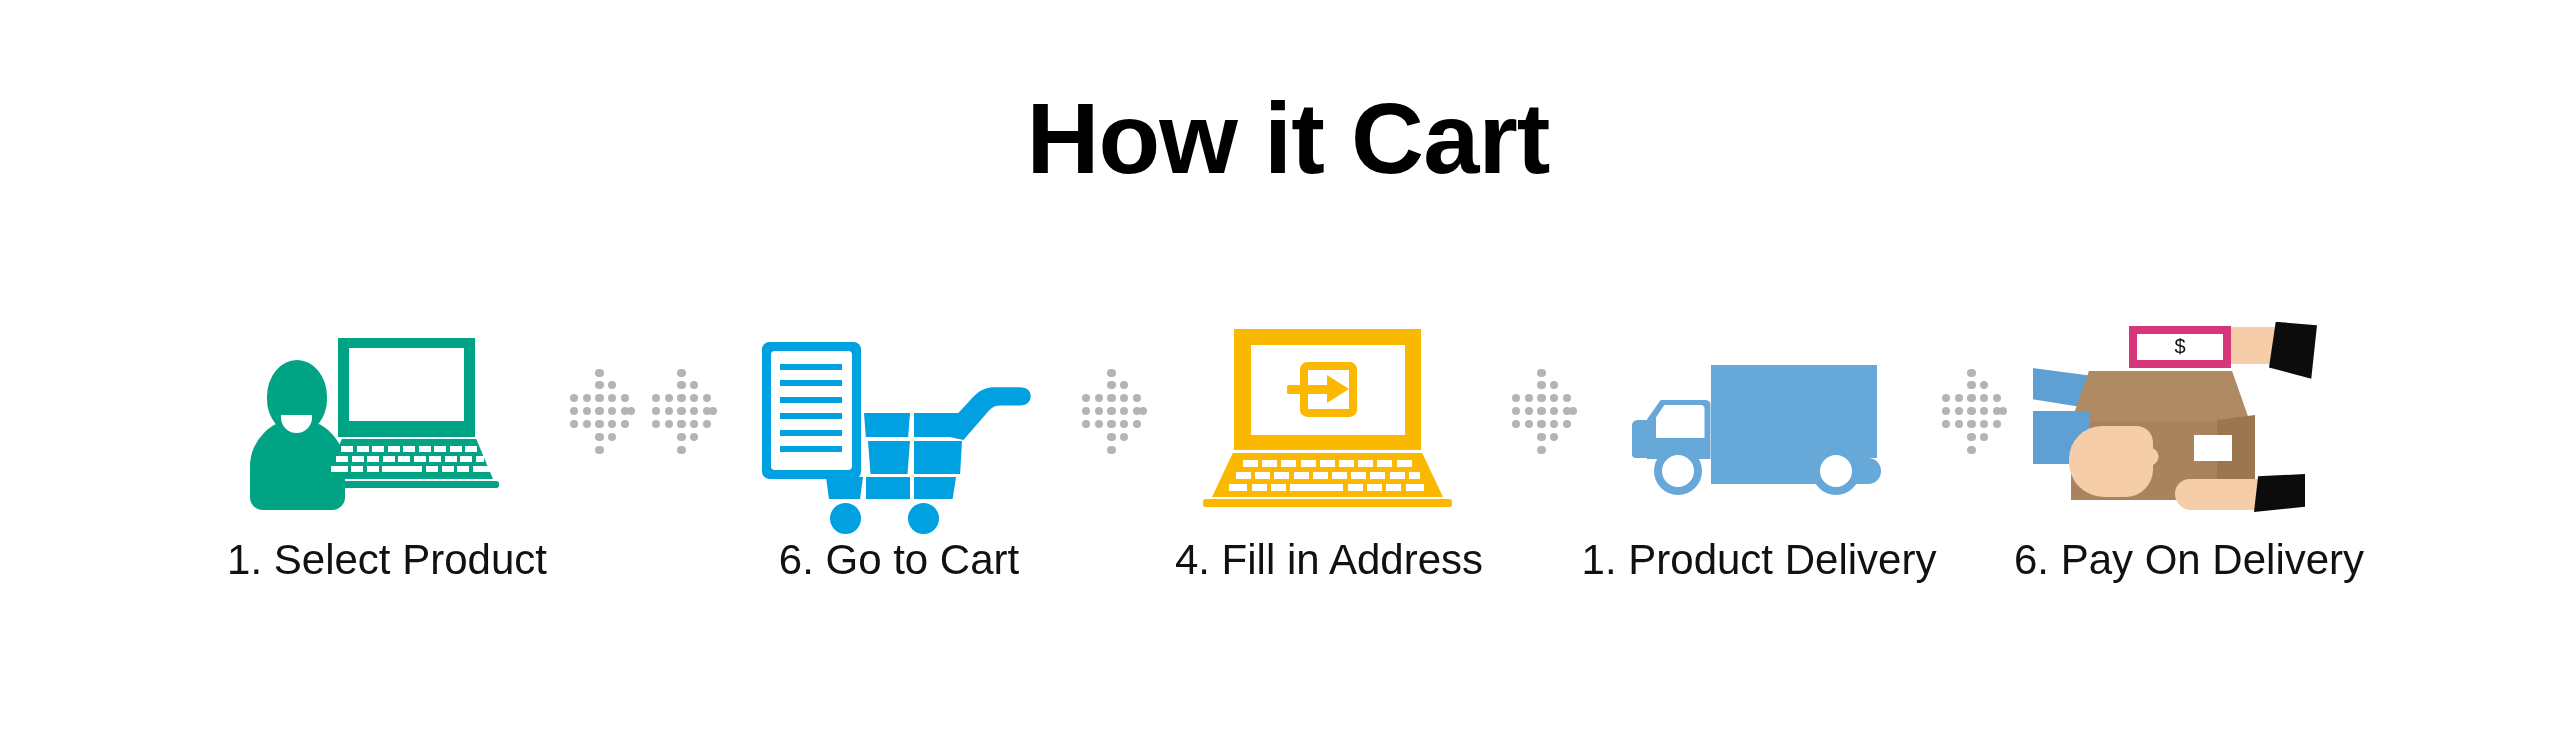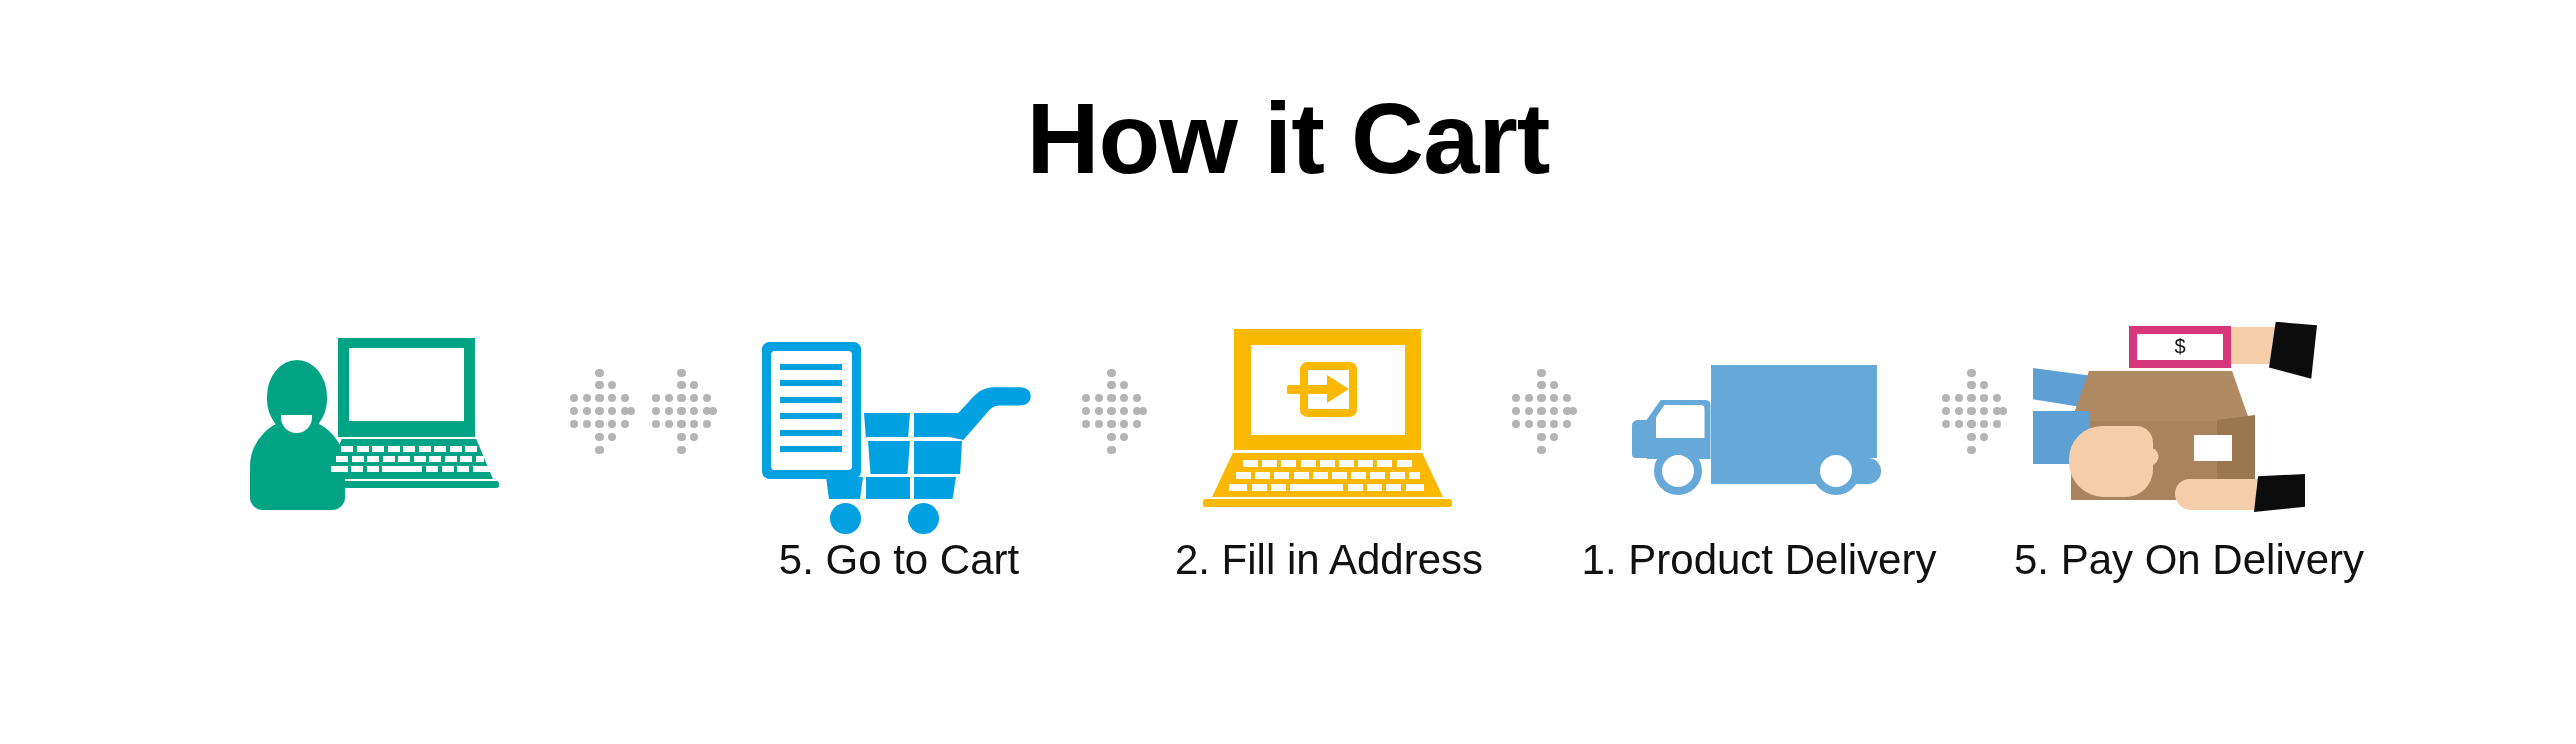--- a/index.html
+++ b/index.html
@@ -167,20 +167,21 @@
               <i class="key" style="left:20px;width:12px;"></i>
             <i class="key" style="left:36px;width:12px;"></i>
               <i class="key" style="left:51px;width:40px;"></i>
             <i class="key" style="left:95px;width:12px;"></i>
               <i class="key" style="left:111px;width:12px;"></i>
             <i class="key" style="left:126px;width:12px;"></i>
               <i class="key" style="left:142px;width:16.5px;"></i>
           </div>
         </div>
       </div>
+      <div class="label">1. Select Product</div>
     </div>
 
     <div class="sep">
       <div class="dotgrid">
         <i style="left:27.4px;top:0px;"></i>
         <i style="left:27.4px;top:12.8px;"></i>
           <i style="left:40px;top:12.8px;"></i>
         <i style="left:1.8px;top:25.6px;"></i>
           <i style="left:14.6px;top:25.6px;"></i>
           <i style="left:27.4px;top:25.6px;"></i>
@@ -250,21 +251,21 @@
           <i class="seg" style="left:64px;top:148px;width:37px;height:22px;background:#00a0e1;clip-path:polygon(0 0,100% 0,92% 100%,8% 100%);"></i>
           <i class="seg" style="left:104px;top:148px;width:44px;height:22px;background:#00a0e1;"></i>
           <i class="seg" style="left:152px;top:148px;width:42px;height:22px;background:#00a0e1;clip-path:polygon(0 0,100% 0,92% 100%,0 100%);"></i>
           <svg class="handle" style="left:170px;top:51px;width:101px;height:60px;" viewBox="0 0 110 66">
             <path d="M6 60 L40 24 C48 14 56 8 68 8 L96 8 C104 8 108 12 108 18 C108 24 104 28 96 28 L74 28 C68 28 64 31 60 36 L34 66 Z" fill="#00a0e1"></path>
           </svg>
           <i class="wheel" style="left:68px;top:174px;background:#00a0e1;"></i>
           <i class="wheel" style="left:146px;top:174px;background:#00a0e1;"></i>
         </div>
       </div>
-      <div class="label">5. Go to Cart</div>
+      <div class="label">6. Go to Cart</div>
     </div>
 
     <div class="sep">
       <div class="dotgrid">
         <i style="left:27.4px;top:0px;"></i>
         <i style="left:27.4px;top:12.8px;"></i>
           <i style="left:40px;top:12.8px;"></i>
         <i style="left:1.8px;top:25.6px;"></i>
           <i style="left:14.6px;top:25.6px;"></i>
           <i style="left:27.4px;top:25.6px;"></i>
@@ -325,21 +326,21 @@
               <i class="key" style="left:23px;width:14.6px;"></i>
             <i class="key" style="left:42px;width:14.6px;"></i>
               <i class="key" style="left:61px;width:53px;"></i>
             <i class="key" style="left:119px;width:14.6px;"></i>
               <i class="key" style="left:138px;width:14.6px;"></i>
             <i class="key" style="left:157px;width:14.6px;"></i>
               <i class="key" style="left:177px;width:18.3px;"></i>
           </div>
         </div>
       </div>
-      <div class="label">2. Fill in Address</div>
+      <div class="label">4. Fill in Address</div>
     </div>
 
     <div class="sep">
       <div class="dotgrid">
         <i style="left:27.4px;top:0px;"></i>
         <i style="left:27.4px;top:12.8px;"></i>
           <i style="left:40px;top:12.8px;"></i>
         <i style="left:1.8px;top:25.6px;"></i>
           <i style="left:14.6px;top:25.6px;"></i>
           <i style="left:27.4px;top:25.6px;"></i>
@@ -417,18 +418,18 @@
           <div class="box-front"></div>
           <div class="box-side"></div>
           <div class="box-label"></div>
           <div class="sleeveL2"></div>
           <div class="handL"></div>
           <div class="thumbL"></div>
           <div class="handBR"></div>
           <div class="cuffBR"></div>
         </div>
       </div>
-      <div class="label">5. Pay On Delivery</div>
+      <div class="label">6. Pay On Delivery</div>
     </div>
 
   </div>
 </div>
 
 
 </body></html>

